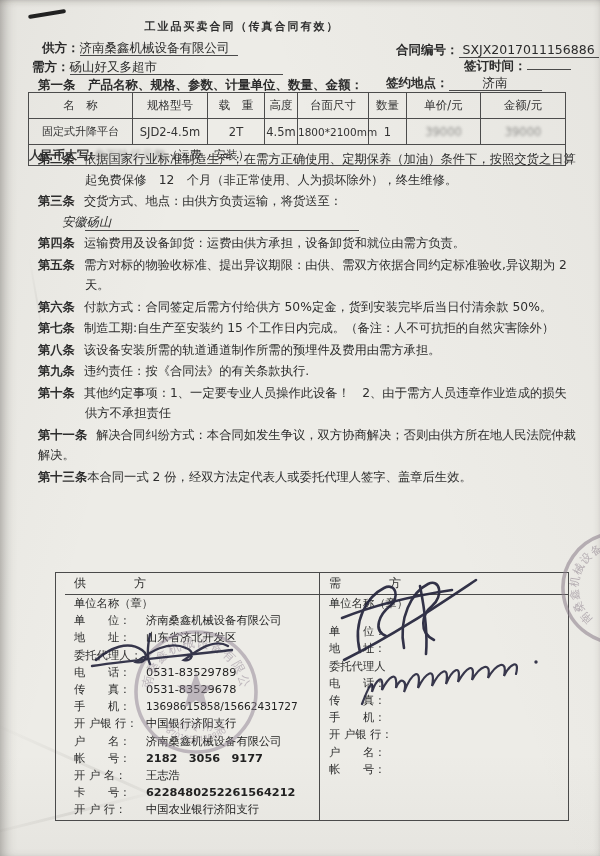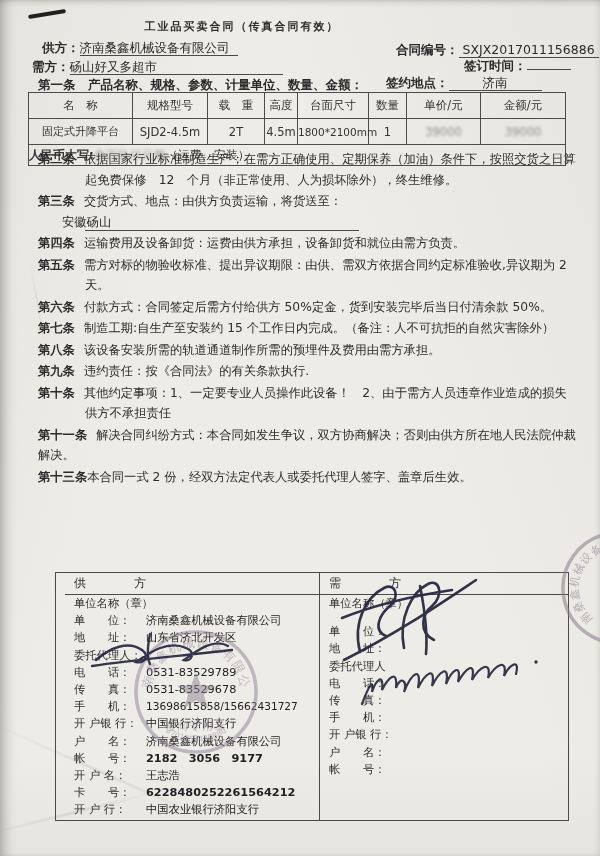--- a/index.html
+++ b/index.html
@@ -22,21 +22,21 @@
   
   table.prod{border-collapse:collapse;table-layout:fixed;width:537px;font-size:11.5px;}
   table.prod td,table.prod th{border:1.2px solid #4c4c4c;text-align:center;padding:0;color:#333;font-weight:normal;height:25px;}
   table.prod td.foot{text-align:left;height:20px;font-size:12px;}
   .blurred{filter:blur(1.6px);opacity:.5;color:#555;}
   
   .articles{top:149px;left:38px;width:541px;font-size:12.3px;line-height:20.5px;color:#2d2d2d;}
   .articles p{margin:0 0 1px 0;}
   .articles p.hang{padding-left:47px;text-indent:-47px;}
   .alabel{font-weight:bold;margin-right:9px;}
-  .ul-dest{border-bottom:1.2px solid #4a4a4a;display:inline-block;min-width:250px;padding-left:24px;line-height:15px;}
+  .ul-dest{border-bottom:1.2px solid #4a4a4a;display:inline-block;min-width:250px;padding-left:24px;line-height:15px;font-style:italic;}
   
   .parties{top:572px;left:55px;width:503px;height:247px;border:1.3px solid #4a4a4a;display:flex;font-size:11.3px;padding-left:9px;}
   .pcol{box-sizing:border-box;padding:0;}
   .pcol.left{width:255px;border-right:1.2px solid #4a4a4a;}
   .pcol.right{width:248px;}
   .phead{height:21px;line-height:21px;border-bottom:1.2px solid #4a4a4a;padding-left:9px;font-size:12px;color:#2e2e2e;}
   .prow{height:17.2px;line-height:17.2px;padding-left:9px;white-space:nowrap;overflow:hidden;}
   .flabel{display:inline-block;min-width:72px;color:#2f2f2f;}
   .fvalue{color:#222;}
   .gap-top{margin-top:11px;}

